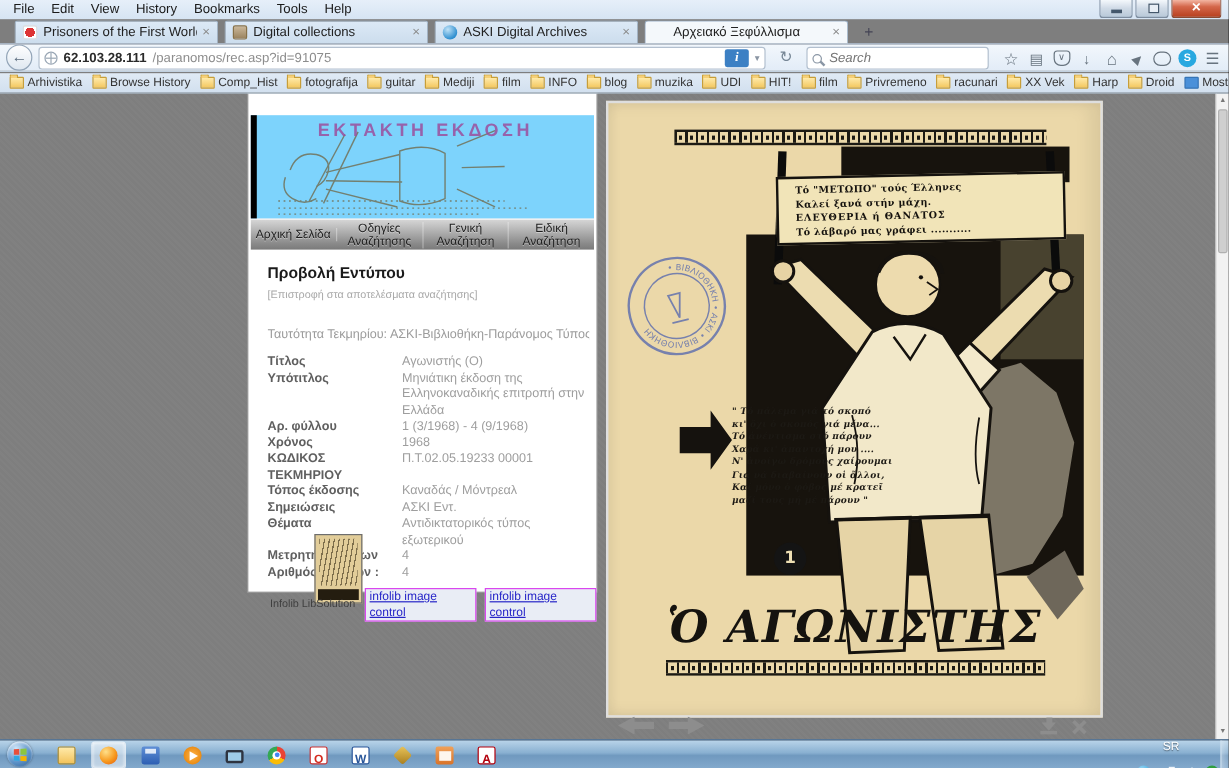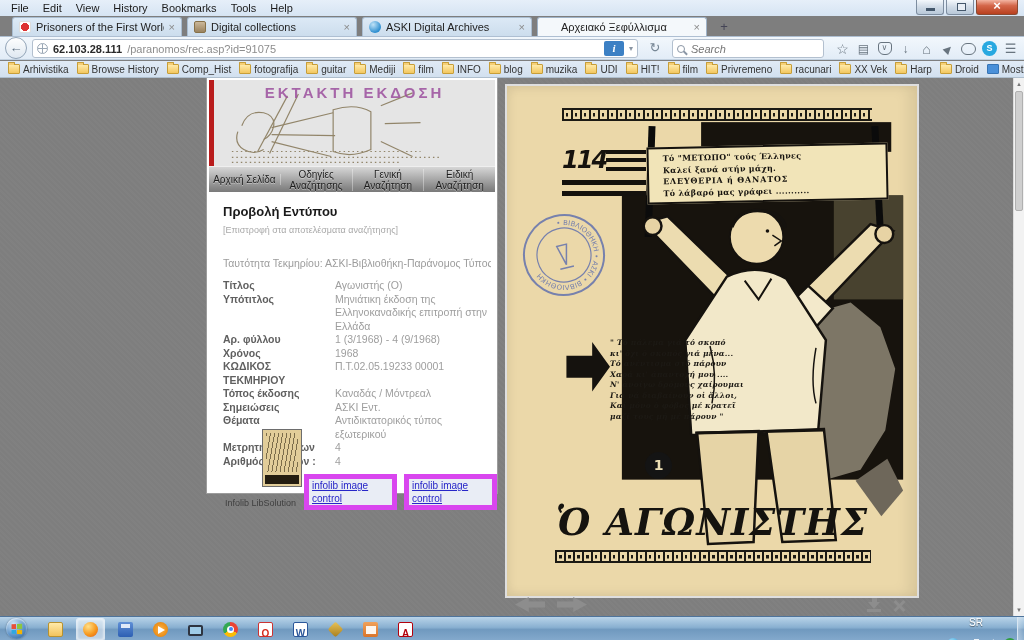--- a/index.html
+++ b/index.html
@@ -84,22 +84,22 @@
     border:1px solid #c79e39;border-bottom:none;border-radius:1px 1px 0 0;}
   .bmicon.site{background:#4a90d9;border:1px solid #3674b5;}
 
   
   .content{position:absolute;top:78px;left:0;right:0;height:538px;background:#7e7e7e;
     background-image:repeating-linear-gradient(45deg,rgba(255,255,255,.02) 0 2px,transparent 2px 4px);}
 
   
   .record-panel{position:absolute;left:207px;top:0px;width:290px;height:415px;background:#fff;
     box-shadow:0 0 0 1px #9c9c9c;}
-  .banner{position:relative;margin:2px 2px 0;height:86px;background:#e5e5e5;overflow:hidden;
-    border-left:5px solid #b91c1c;}
+  .banner{position:relative;margin:18px 2px 0;height:86px;background:#7dd3fc;overflow:hidden;
+    border-left:5px solid #000000;}
   .banner-title{position:absolute;top:4px;left:0;right:0;text-align:center;font-size:15px;font-weight:bold;
     letter-spacing:3px;color:#9c4f9e;opacity:.85;}
   .banner svg{position:absolute;inset:0;}
   .sitenav{display:flex;margin:0 2px;height:26px;background:linear-gradient(#d6d6d6,#8a8a8a 80%,#7a7a7a);
     border-top:1px solid #efefef;align-items:center;}
   .snav-item{flex:1;text-align:center;font-size:10px;color:#1d1d1d;text-shadow:0 1px 0 rgba(255,255,255,.4);
     border-right:1px solid rgba(255,255,255,.35);padding:0 2px;}
   .snav-item:last-child{border-right:none;}
   .record-body{position:relative;padding:12px 0 0 16px;height:299px;}
   .rec-heading{font-size:13px;font-weight:bold;color:#1a1a1a;}
@@ -107,21 +107,21 @@
   .rec-identity{margin-top:20px;font-size:10.5px;color:#9c9c9c;white-space:nowrap;overflow:hidden;width:268px;}
   .fields{margin-top:10px;width:270px;}
   .frow{display:flex;line-height:13.5px;}
   .flabel{width:112px;flex:0 0 112px;font-weight:bold;font-size:10.5px;color:#5f5f5f;}
   .fvalue{flex:1;font-size:10.5px;color:#9e9e9e;}
   .thumb{position:absolute;left:55px;top:237px;width:40px;height:58px;background:#e2cd99;border:1px solid #6d6d6d;}
   .thumb::before{content:"";position:absolute;inset:3px 3px 14px 3px;
     background:repeating-linear-gradient(100deg,rgba(40,30,10,.55) 0 1px,transparent 1px 4px);}
   .thumb::after{content:"";position:absolute;left:2px;right:2px;bottom:2px;height:9px;background:#241d10;}
   .imglinks{position:absolute;left:97px;top:282px;display:flex;gap:7px;}
-  .imglink{font-size:10px;color:#2726c8;text-decoration:underline;border:5px solid #d946ef;
+  .imglink{font-size:10px;color:#2726c8;text-decoration:underline;border:1px solid #d946ef;
     background:#e9edf5;padding:0 3px;line-height:13px;}
   .rec-footer{position:absolute;left:207px;top:417px;width:290px;height:16px;font-size:9px;color:#3f3f3f;
     padding:3px 0 0 18px;}
 
   
   .scan{position:absolute;left:505px;top:6px;width:414px;height:514px;background:#ebd8a9;
     border:2px solid #dedede;box-shadow:inset -8px 0 14px rgba(0,0,0,.08),inset 4px 0 8px rgba(0,0,0,.05);}
   .scan-art{position:absolute;inset:0;width:100%;height:100%;}
   .meander{position:absolute;height:13px;border-top:2px solid #1c1a14;border-bottom:2px solid #1c1a14;
     background-image:repeating-linear-gradient(90deg,#1c1a14 0 2px,transparent 2px 9px),
@@ -483,25 +483,20 @@
         <path d="M240,196 l14,19 13,-21" fill="none" stroke="#15120e" stroke-width="2"></path>
         <path d="M205,262 q8,30 2,58" fill="none" stroke="#15120e" stroke-width="1.5"></path>
         <path d="M312,264 q-6,34 0,56" fill="none" stroke="#15120e" stroke-width="1.5"></path>
         <path d="M192,350 l62,-2 -5,112 -46,2 z" fill="#e6d4a6" stroke="#15120e" stroke-width="2.5"></path>
         <path d="M262,348 l58,-2 12,112 -54,2 z" fill="#e6d4a6" stroke="#15120e" stroke-width="2.5"></path>
         <path d="M190,350 l130,-3" fill="none" stroke="#15120e" stroke-width="3"></path>
         <polygon points="60,272 86,272 86,258 104,283 86,308 86,294 60,294" fill="#15120e"></polygon>
       </svg>
 
       <div class="meander top"></div>
-      <div class="flag114">
-        <span class="num">114</span>
-        <span class="stripes-r"></span>
-        <span class="stripes-b"></span>
-      </div>
       <div class="flagsign" id="flagsign">
           <div class="flagline">Τό "ΜΕΤΩΠΟ" τούς Έλληνες</div>
           <div class="flagline">Καλεί ξανά στήν μάχη.</div>
           <div class="flagline">ΕΛΕΥΘΕΡΙΑ ή ΘΑΝΑΤΟΣ</div>
           <div class="flagline">Τό λάβαρό μας γράφει ...........</div>
         </div>
       <svg class="stamp" viewBox="0 0 86 86">
         <defs>
             <path id="stampPath" d="M 43 13 a 30 30 0 1 1 -0.01 0"></path>
           </defs>

